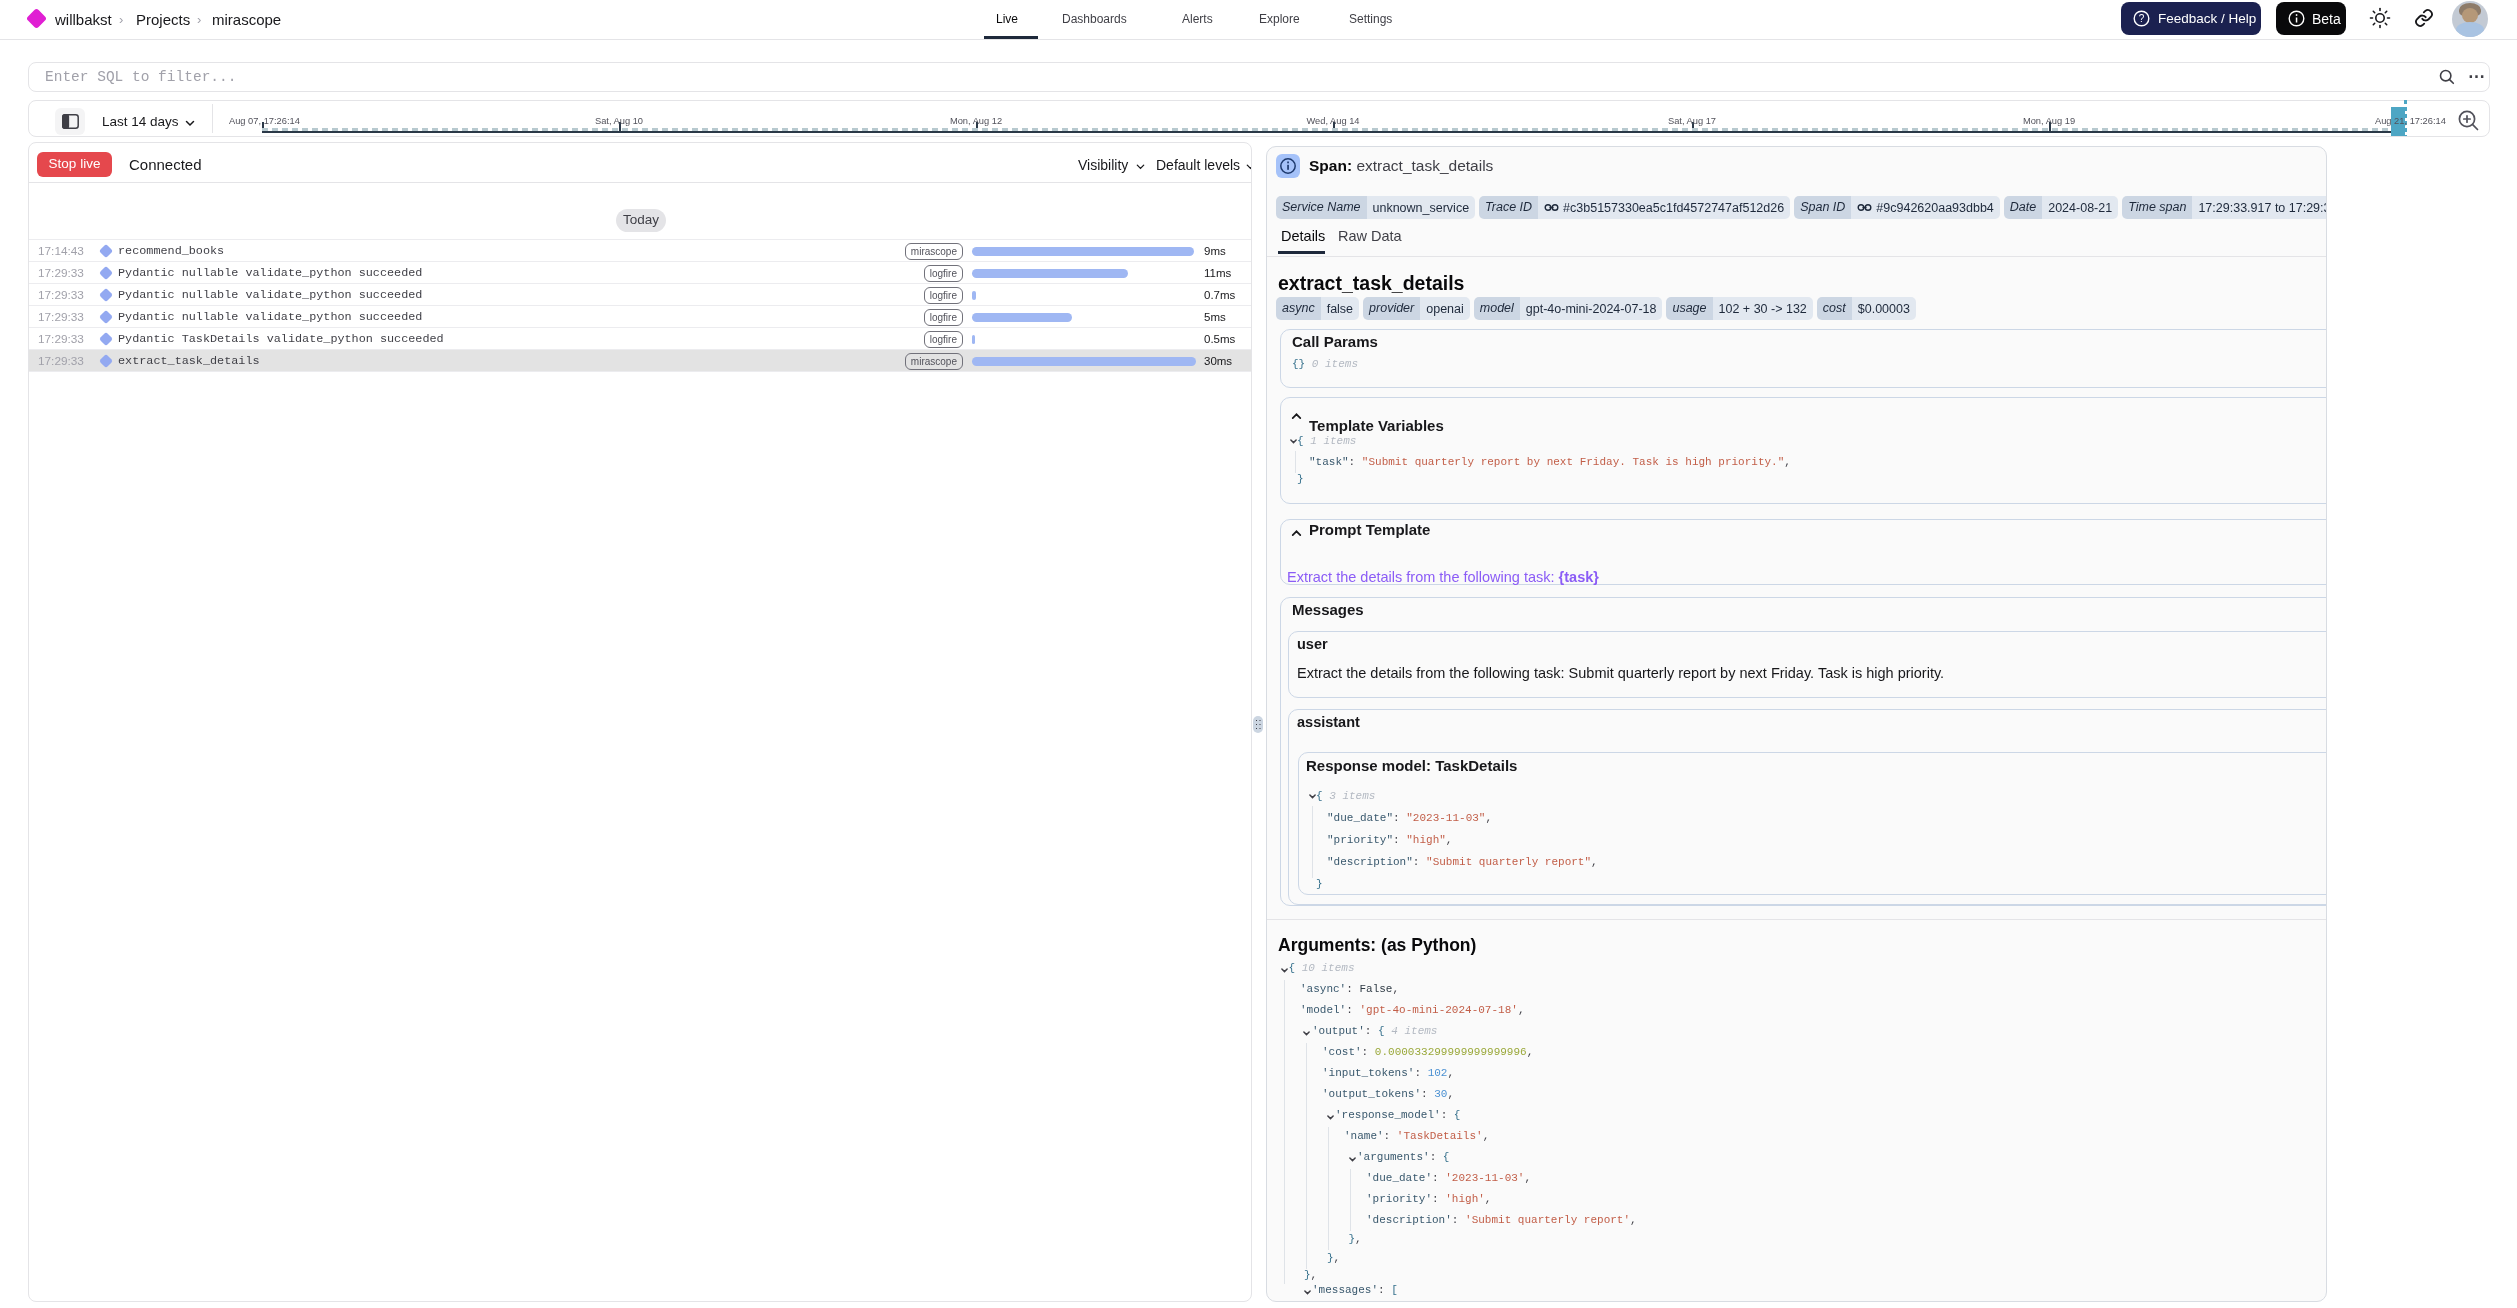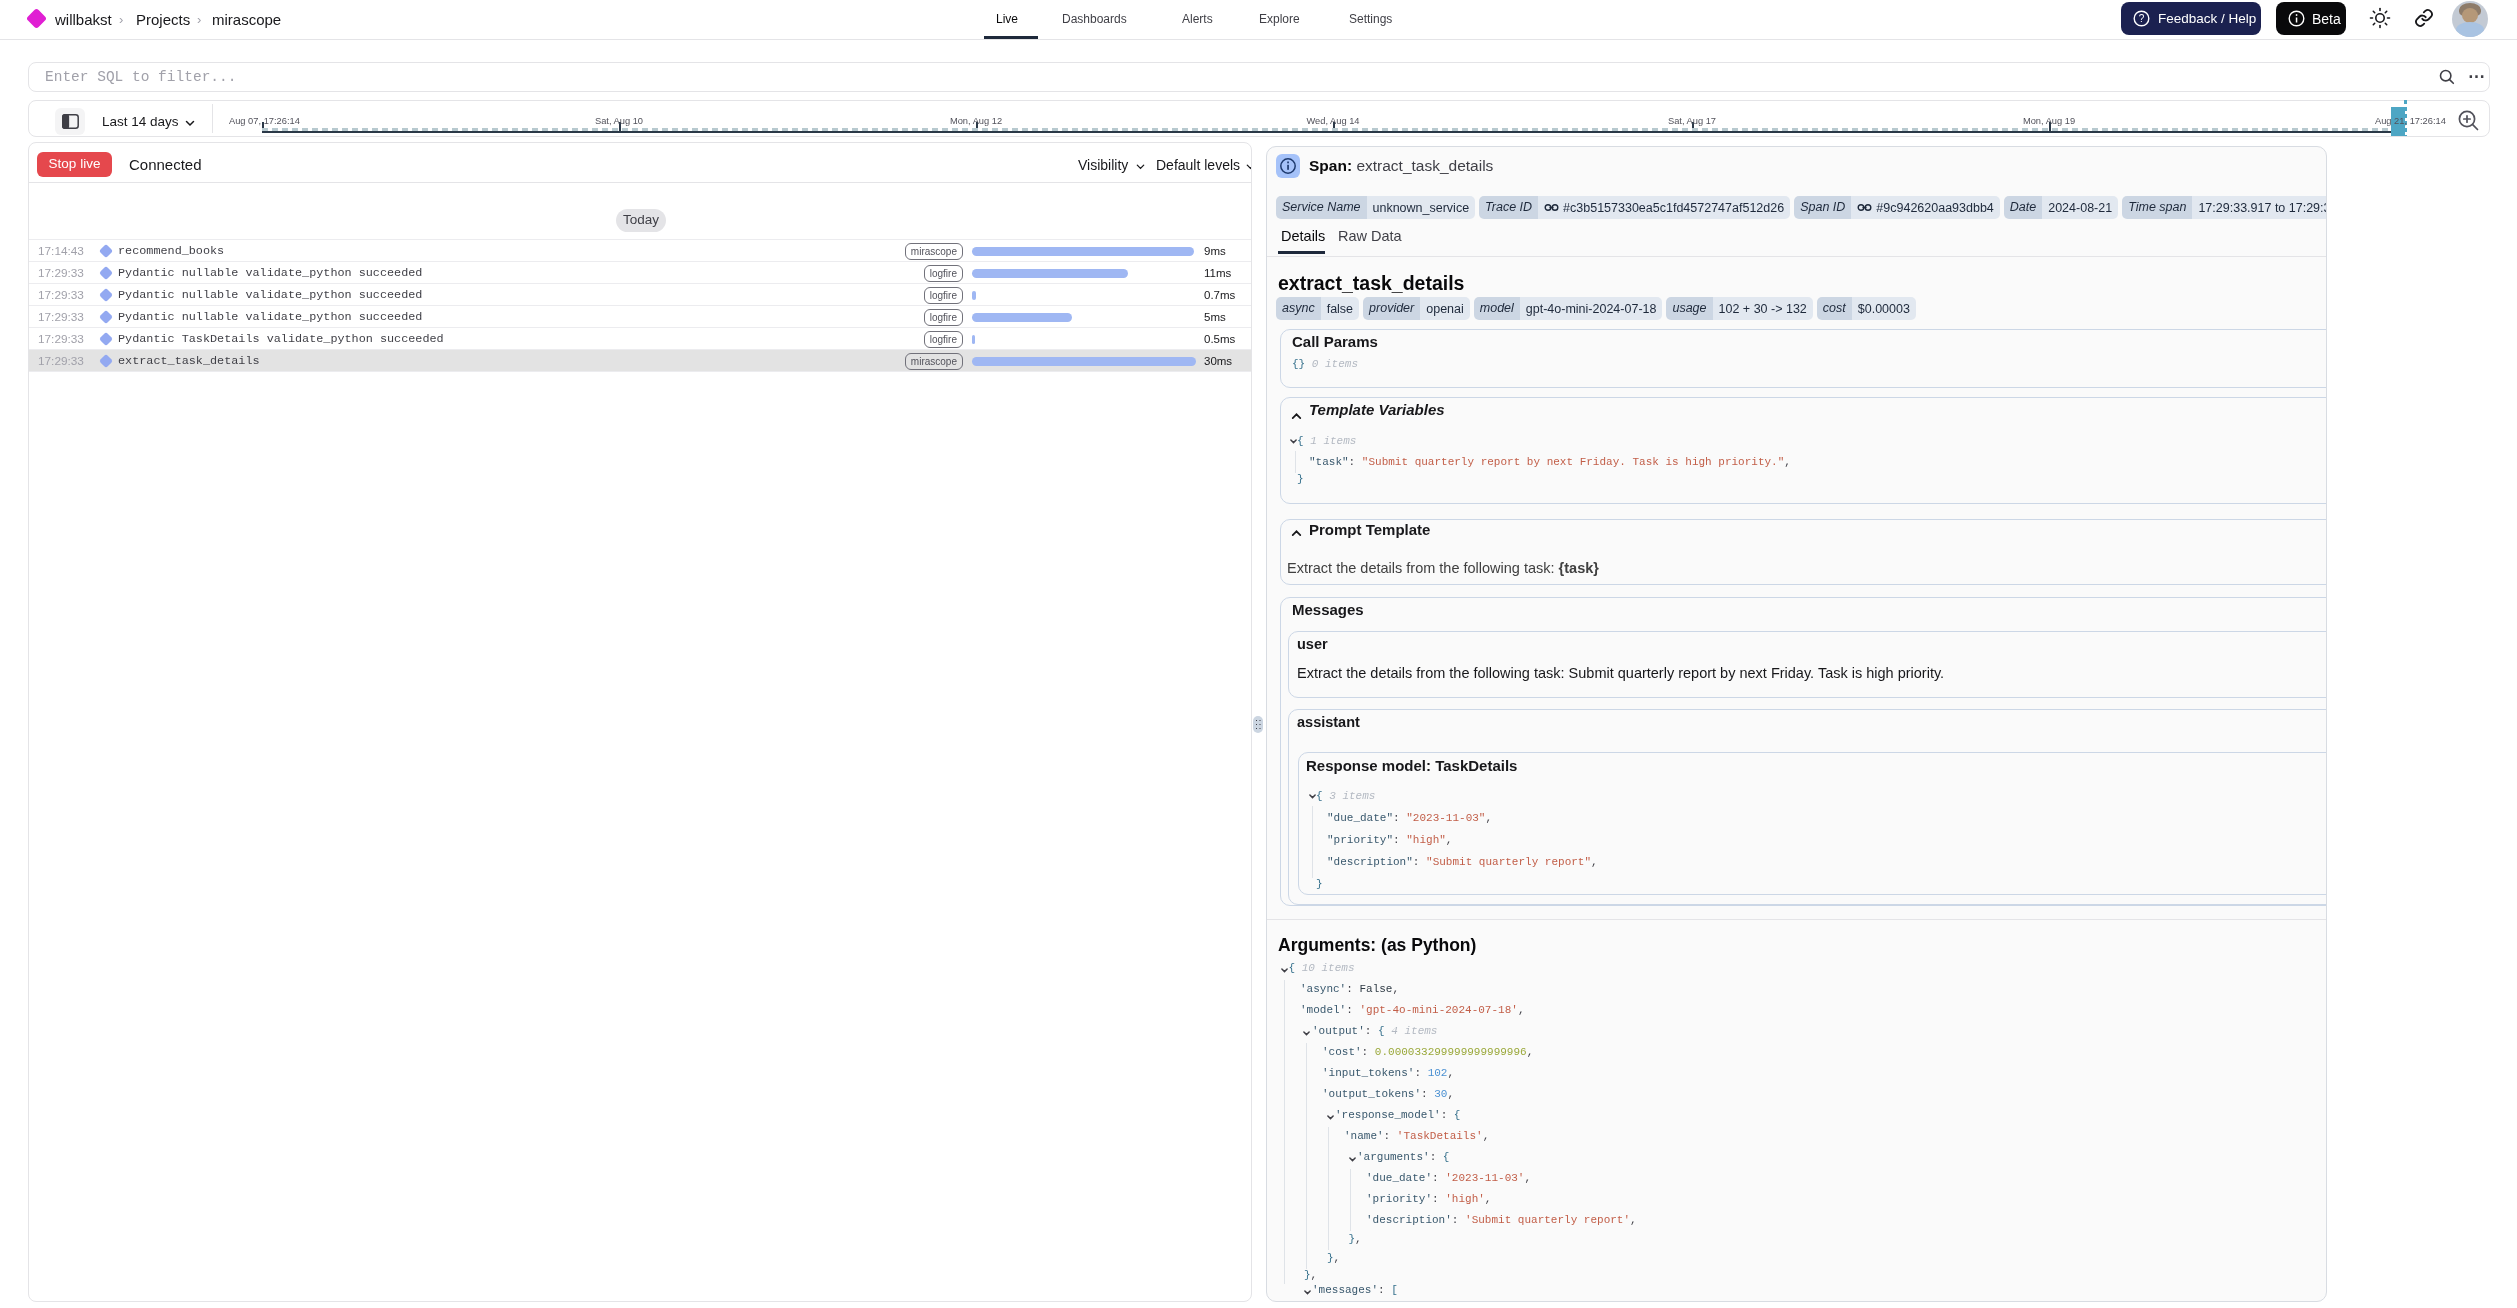--- a/index.html
+++ b/index.html
@@ -309,35 +309,35 @@
   </div>
 
   <div class="card" style="left:13px; top:182px; width:1190px; height:59px;"></div>
   <span class="ttl" style="left:25px; top:184px; line-height:22px;">Call Params</span>
   <div class="jl" style="left:25px; top:209px; line-height:16px;"><span class="jb">{}</span> <span class="ji">0 items</span></div>
 
   <div class="card" style="left:13px; top:250px; width:1190px; height:107px;"></div>
   <svg class="abs" style="left:23px; top:263px;" width="13" height="13" viewBox="0 0 12 12" fill="none" stroke="#18181b" stroke-width="1.6" stroke-linecap="round">
         <path d="M2.5 7.5 L6 4 L9.5 7.5"></path>
       </svg>
-  <span class="ttl" style="left:42px; top:252px; line-height:22px;font-style:italic;">Template Variables</span>
+  <span class="ttl" style="left:42px; top:268px; line-height:22px;">Template Variables</span>
   <svg class="abs" style="left:22px; top:290px;" width="9" height="9" viewBox="0 0 12 12" fill="none" stroke="#3f3f46" stroke-width="2" stroke-linecap="round">
         <path d="M2.5 4 L6 7.5 L9.5 4"></path>
       </svg>
   <div class="jl" style="left:30px; top:286px; line-height:16px;"><span class="jb">{</span> <span class="ji">1 items</span></div>
   <div class="guide" style="left:28px; top:304px; height:22px;"></div>
   <div class="jl" style="left:42px; top:307px; line-height:16px;"><span class="jk">"task"</span><span class="jc">:</span> <span class="js">"Submit quarterly report by next Friday. Task is high priority."</span><span class="jc">,</span></div>
   <div class="jl" style="left:30px; top:324px; line-height:16px;"><span class="jb">}</span></div>
 
   <div class="card" style="left:13px; top:372px; width:1190px; height:66px;"></div>
   <svg class="abs" style="left:23px; top:380px;" width="13" height="13" viewBox="0 0 12 12" fill="none" stroke="#18181b" stroke-width="1.6" stroke-linecap="round">
         <path d="M2.5 7.5 L6 4 L9.5 7.5"></path>
       </svg>
   <span class="ttl" style="left:42px; top:372px; line-height:22px;">Prompt Template</span>
-  <span class="abs" style="left:20px; top:413px; font-size:14.5px; color:#404040;">Extract the details from the following task: <span class="b">{task}</span></span>
+  <span class="abs" style="left:20px; top:422px; font-size:14.5px; color:#8b5cf6;">Extract the details from the following task: <span class="b">{task}</span></span>
 
   <div class="card" style="left:13px; top:450px; width:1190px; height:309px;"></div>
   <span class="ttl" style="left:25px; top:452px; line-height:22px;">Messages</span>
   <div class="card" style="left:21px; top:484px; width:1172px; height:67px;"></div>
   <span class="ttl" style="left:30px; top:486px; line-height:22px; font-size:14.5px;">user</span>
   <span class="abs" style="left:30px; top:518px; font-size:14.5px; color:#18181b;">Extract the details from the following task: Submit quarterly report by next Friday. Task is high priority.</span>
   <div class="card" style="left:21px; top:562px; width:1172px; height:196px;"></div>
   <span class="ttl" style="left:30px; top:564px; line-height:22px; font-size:14.5px;">assistant</span>
   <div class="card" style="left:31px; top:605px; width:1153px; height:143px;"></div>
   <span class="ttl" style="left:39px; top:608px; line-height:22px;">Response model: TaskDetails</span>

